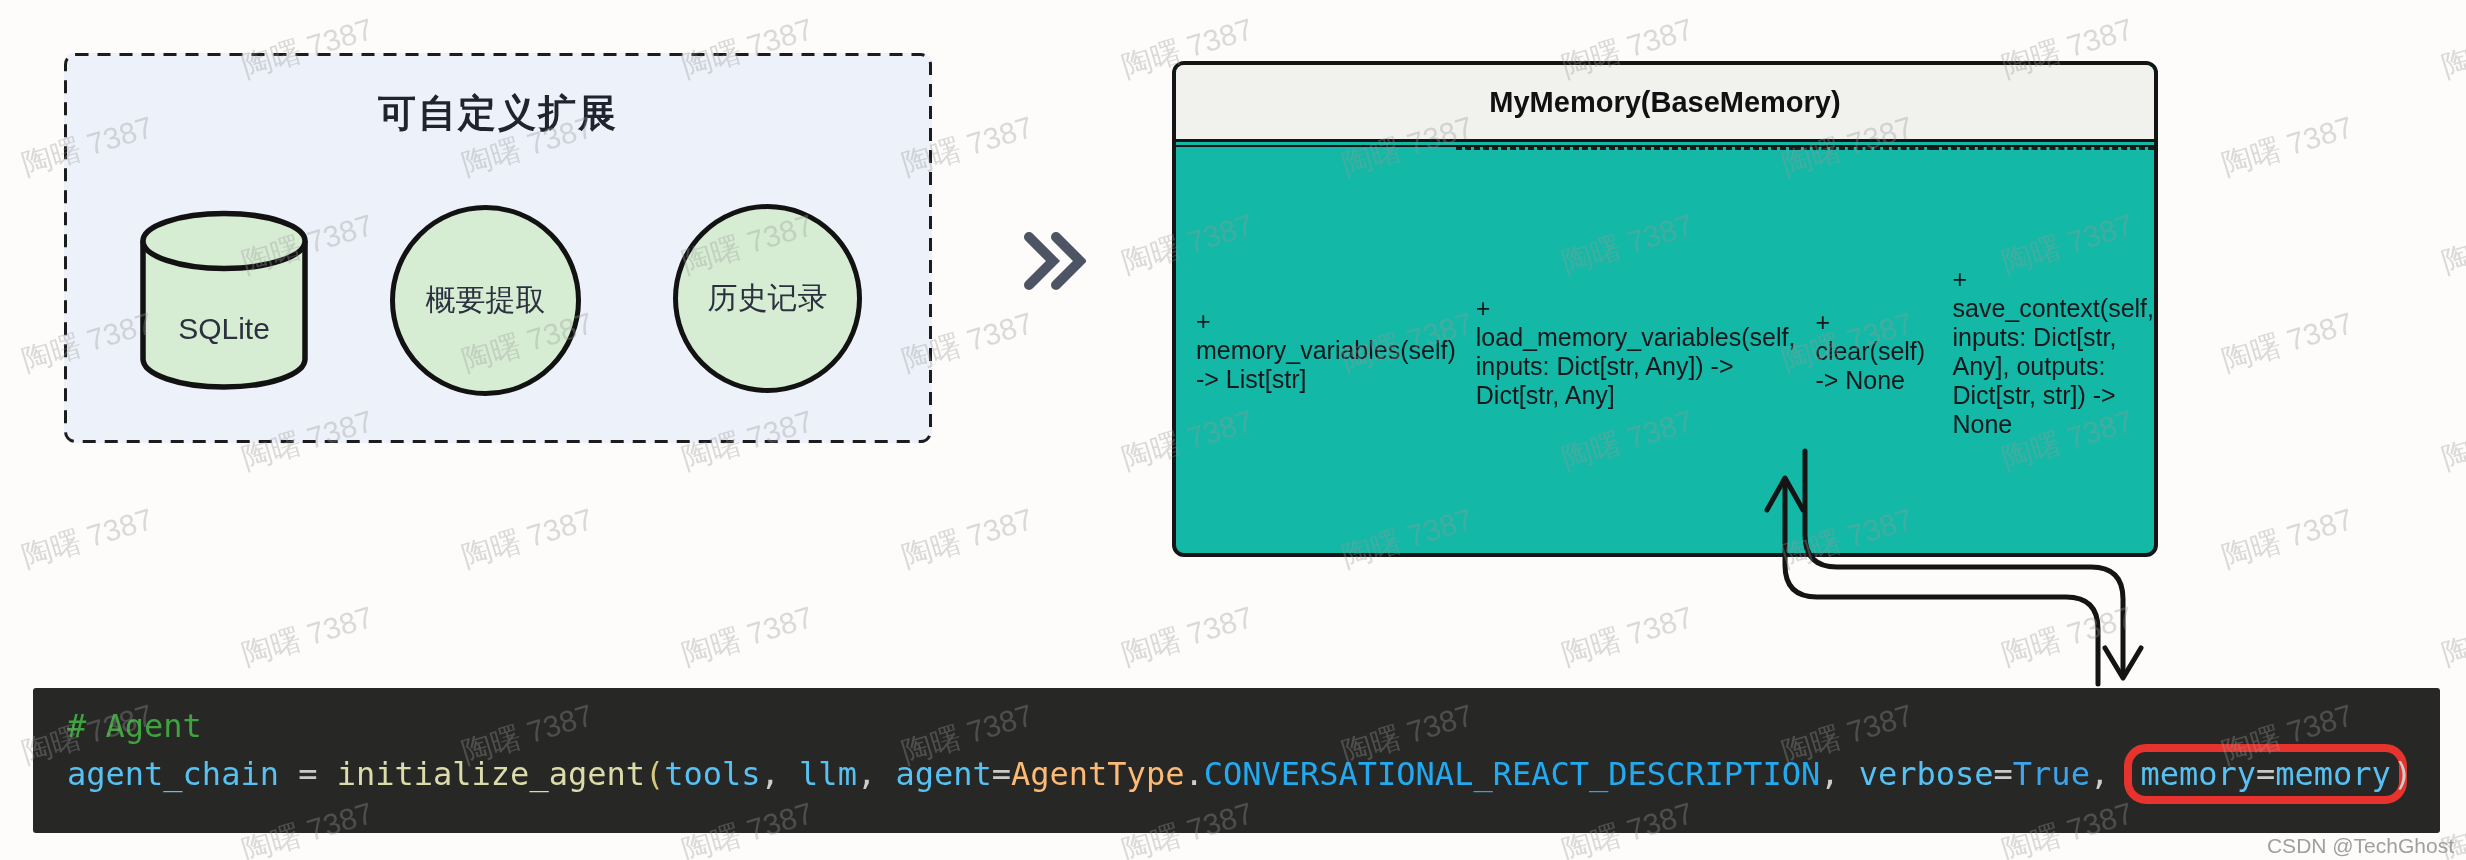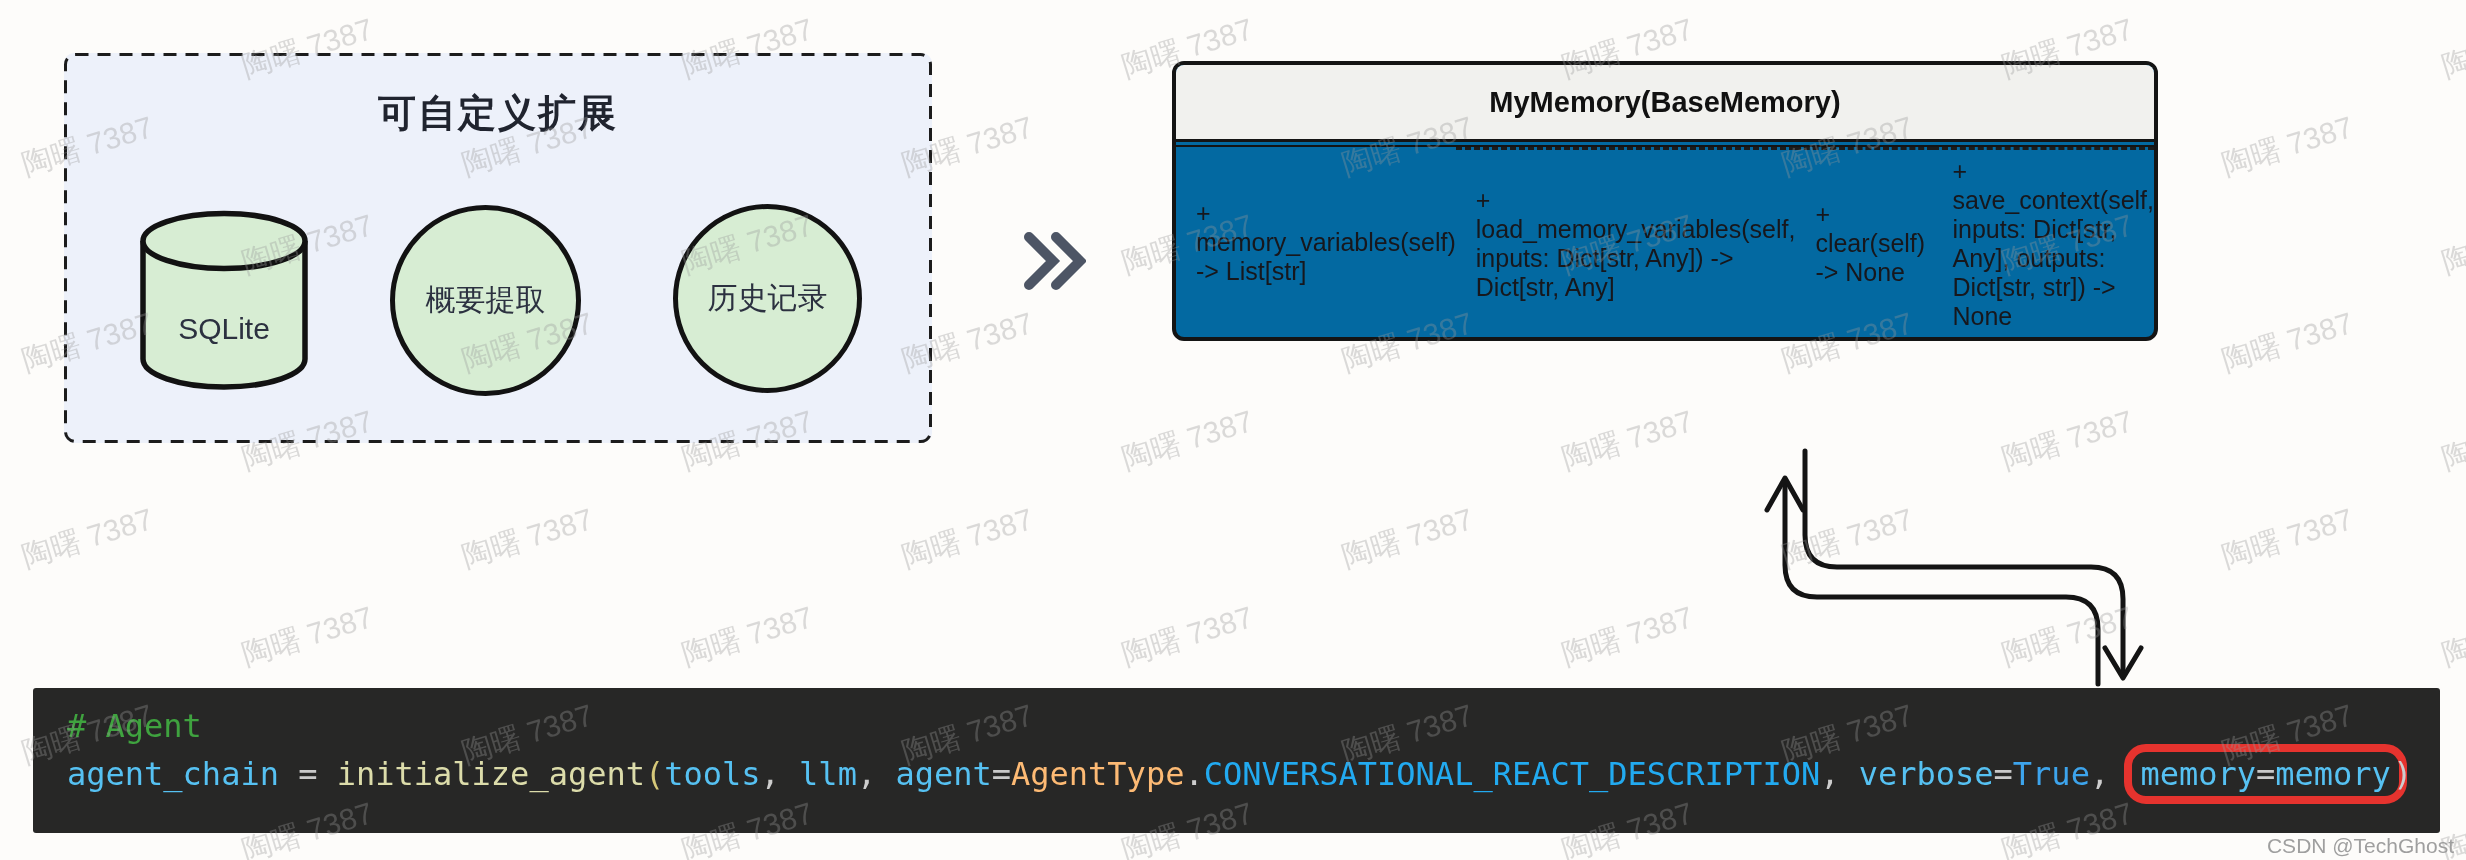--- a/index.html
+++ b/index.html
@@ -34,22 +34,22 @@
     position:absolute;border:5.5px solid #121212;border-radius:50%;
     background:#d7edd3;z-index:2;display:flex;align-items:center;justify-content:center;
   }
   #circle-1{left:390px;top:205px;width:181px;height:181px;}
   #circle-2{left:673px;top:204px;width:179px;height:179px;justify-content:center;}
   .circle-label{font-size:30px;color:#2c3140;}
   
   #chevrons{position:absolute;left:1022px;top:232px;z-index:2;}
   
   #class-box{
-    position:absolute;left:1172px;top:61px;width:986px;height:280px;
-    background:#0369a1;border:4px solid #141414;border-radius:12px;
+    position:absolute;left:1172px;top:61px;width:986px;height:496px;
+    background:#14b8a6;border:4px solid #141414;border-radius:12px;
     z-index:2;display:flex;flex-direction:column;box-sizing:border-box;
   }
   #class-header{
     height:74px;background:#f1f1ee;border-bottom:3px solid #141414;
     border-radius:8px 8px 0 0;display:flex;align-items:center;justify-content:center;
     flex:0 0 auto;
   }
   #class-title{font-size:29px;font-weight:bold;color:#111;}
   #class-header-sep{height:3px;border-bottom:2px solid #141414;flex:0 0 auto;}
   #class-methods{flex:1;display:flex;}

